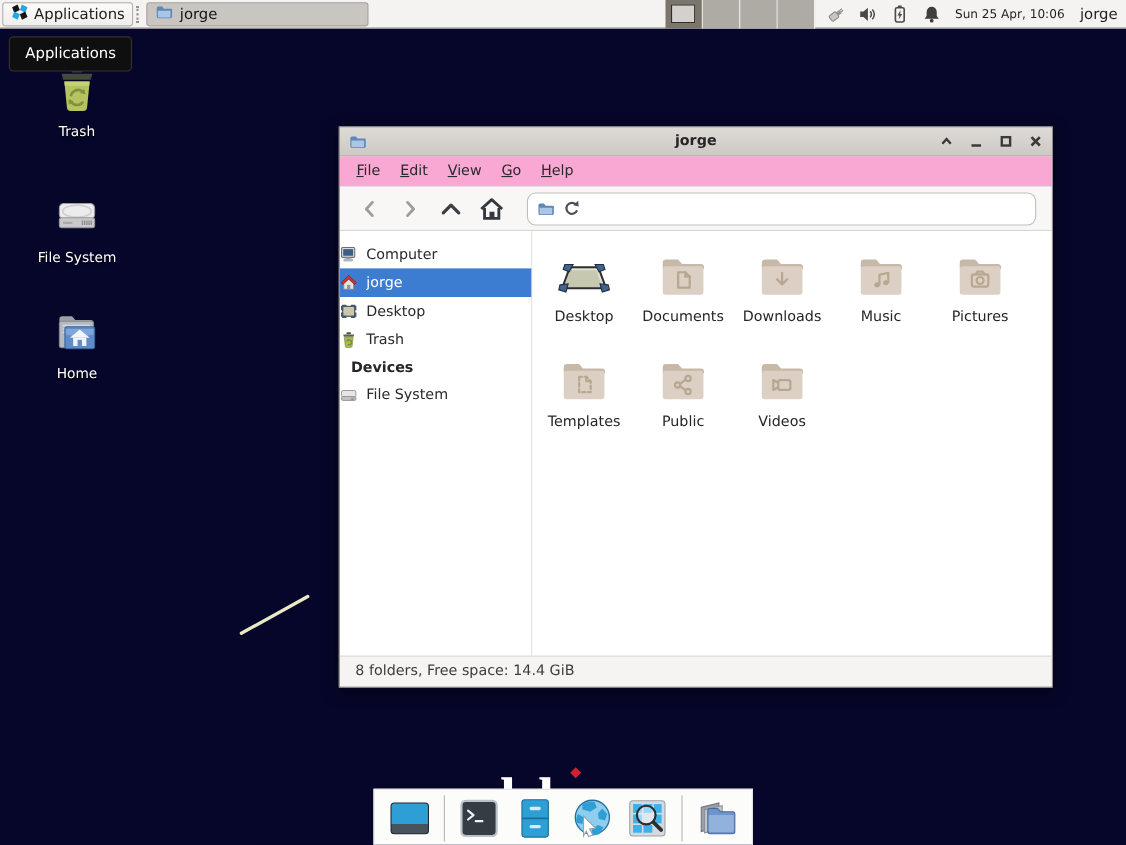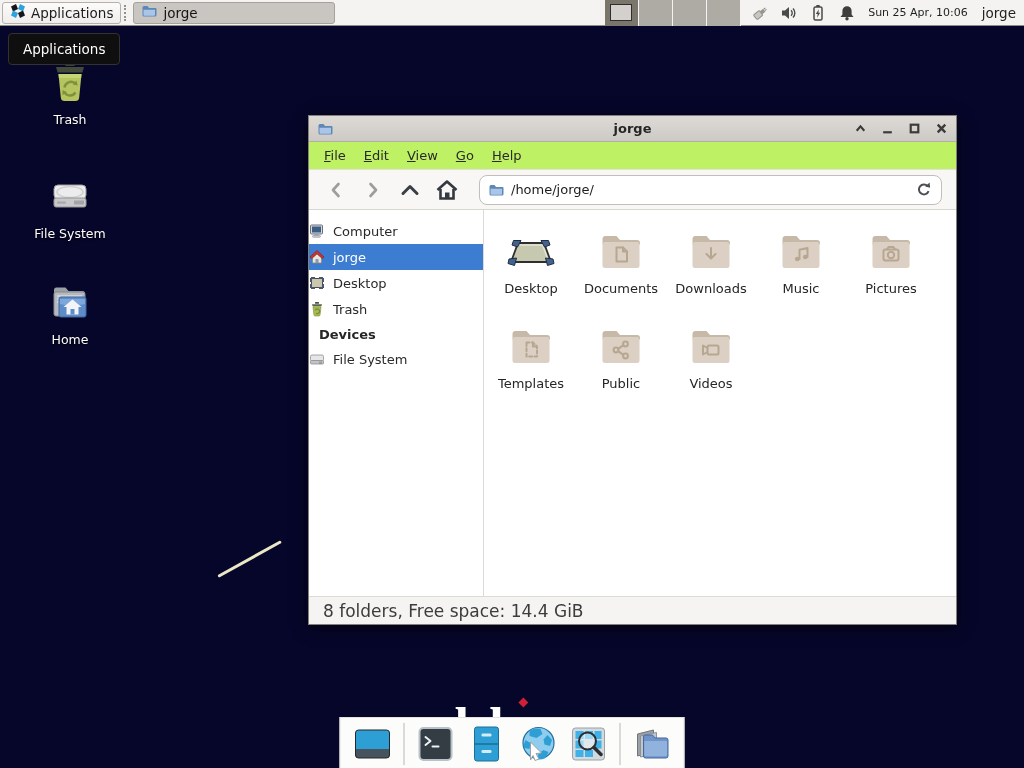--- a/index.html
+++ b/index.html
@@ -45,21 +45,21 @@
   .window { position:absolute; left:308px; top:115px; width:649px; height:510px;
     background:#fff; border:1px solid #84817b; box-shadow:0 3px 14px rgba(0,0,0,.55);
     display:flex; flex-direction:column; }
   .titlebar { height:26px; background:linear-gradient(#dedbd7,#cdcac5); border-bottom:1px solid #b2afa9;
     display:flex; align-items:center; position:relative; padding:0 8px; }
   .titlebar .t-icon { width:16px; height:16px; }
   .titlebar .t-title { position:absolute; left:0; right:0; text-align:center; font-weight:bold; color:#262626; font-size:13px; }
   .t-buttons { margin-left:auto; display:flex; gap:13px; z-index:2; }
   .t-buttons .tb { width:14px; height:14px; display:flex; align-items:center; justify-content:center; }
 
-  .menubar { height:28px; background:#bef264; border-bottom:1px solid #e2e0dc;
+  .menubar { height:28px; background:#f9a8d4; border-bottom:1px solid #e2e0dc;
     display:flex; align-items:center; padding-left:6px; }
   .menu-item { padding:4px 9px; color:#2a2a2a; font-size:13px; }
   .menu-item .mn { text-decoration:underline; }
 
   .toolbar { height:40px; background:#f8f7f5; border-bottom:1px solid #d8d6d1;
     display:flex; align-items:center; padding:0 14px; }
   .tool-btn { width:26px; height:26px; display:flex; align-items:center; justify-content:center; margin-right:11px; }
   .pathbar { flex:1; height:30px; margin-left:8px; background:#fff; border:1px solid #c2bfba;
     border-radius:8px; display:flex; align-items:center; padding:0 8px; }
   .pathbar .p-icon { width:16px; height:16px; margin-right:7px; }
@@ -72,21 +72,21 @@
   .side-row { height:26px; display:flex; align-items:center; gap:8px; color:#2a2a2a; font-size:13px; }
   .side-row .s-icon { width:16px; height:16px; flex:0 0 16px; }
   .side-row.selected { background:#3d7dd1; color:#fff; }
 
   .filegrid { flex:1; display:flex; flex-wrap:wrap; align-content:flex-start; padding:2px 0 0 2px; background:#fff; }
   .file-item { width:90px; height:95px; display:flex; flex-direction:column; align-items:center; padding-top:16px; }
   .file-item .f-icon { width:48px; height:48px; }
   .file-item .f-lbl { margin-top:5px; font-size:13px; color:#262626; white-space:nowrap; }
 
   .statusbar { height:28px; background:#f5f4f2; border-top:1px solid #dcdad5;
-    display:flex; align-items:center; padding-left:14px; font-size:17px; color:#3c3c3c; }
+    display:flex; align-items:center; padding-left:14px; font-size:13px; color:#3c3c3c; }
 
   
   .debian-logo { position:absolute; left:50%; top:661px; transform:translateX(-50%);
     font-family:"Liberation Serif","DejaVu Serif",serif; font-weight:bold; font-size:52px;
     color:#fff; letter-spacing:-1px;margin-top:36px; }
   .logo-i { position:relative; display:inline-block; }
   .logo-dot { position:absolute; left:2px; top:2px; width:7px; height:7px;
     background:#cf2036; transform:rotate(45deg); }
 
   
@@ -261,21 +261,20 @@
           <path d="M2.5 11 L12 2.5 L21.5 11" fill="none" stroke="#33393e" stroke-width="2.6" stroke-linejoin="round"></path>
           <path d="M5.5 10 V19.5 h13 V10" fill="none" stroke="#33393e" stroke-width="2.6"></path>
           <rect x="10" y="13.5" width="4.5" height="6" fill="#33393e"></rect>
         </svg>
       </span>
     <div class="pathbar">
       <span class="p-icon"><svg width="16" height="16" viewBox="0 0 16 16">
             <path d="M1.5 4.5 q0-1.5 1.5-1.5 h3.5 l1.5 2 h6.5 q1 0 1 1 v6 q0 1.5-1.5 1.5 H3 q-1.5 0-1.5-1.5 z" fill="#5e87b5"></path>
             <path d="M2.5 6.8 h11.5 v5.2 q0 .8-.8 .8 H3.2 q-.7 0-.7-.7 z" fill="#a9c6e8"></path>
           </svg></span>
-      <span class="p-text">/home/jorge/</span>
       <span class="p-reload"><svg width="18" height="18" viewBox="0 0 18 18">
             <path d="M13.6 10.2 a5 5 0 1 1 -1 -5.2" fill="none" stroke="#4a4f54" stroke-width="2"></path>
             <polygon points="14.6,1.6 15.1,6.8 10.2,5.6" fill="#4a4f54"></polygon>
           </svg></span>
     </div>
   </div>
 
   <div class="win-body">
     <div class="sidebar">
       <div id="places-list">

